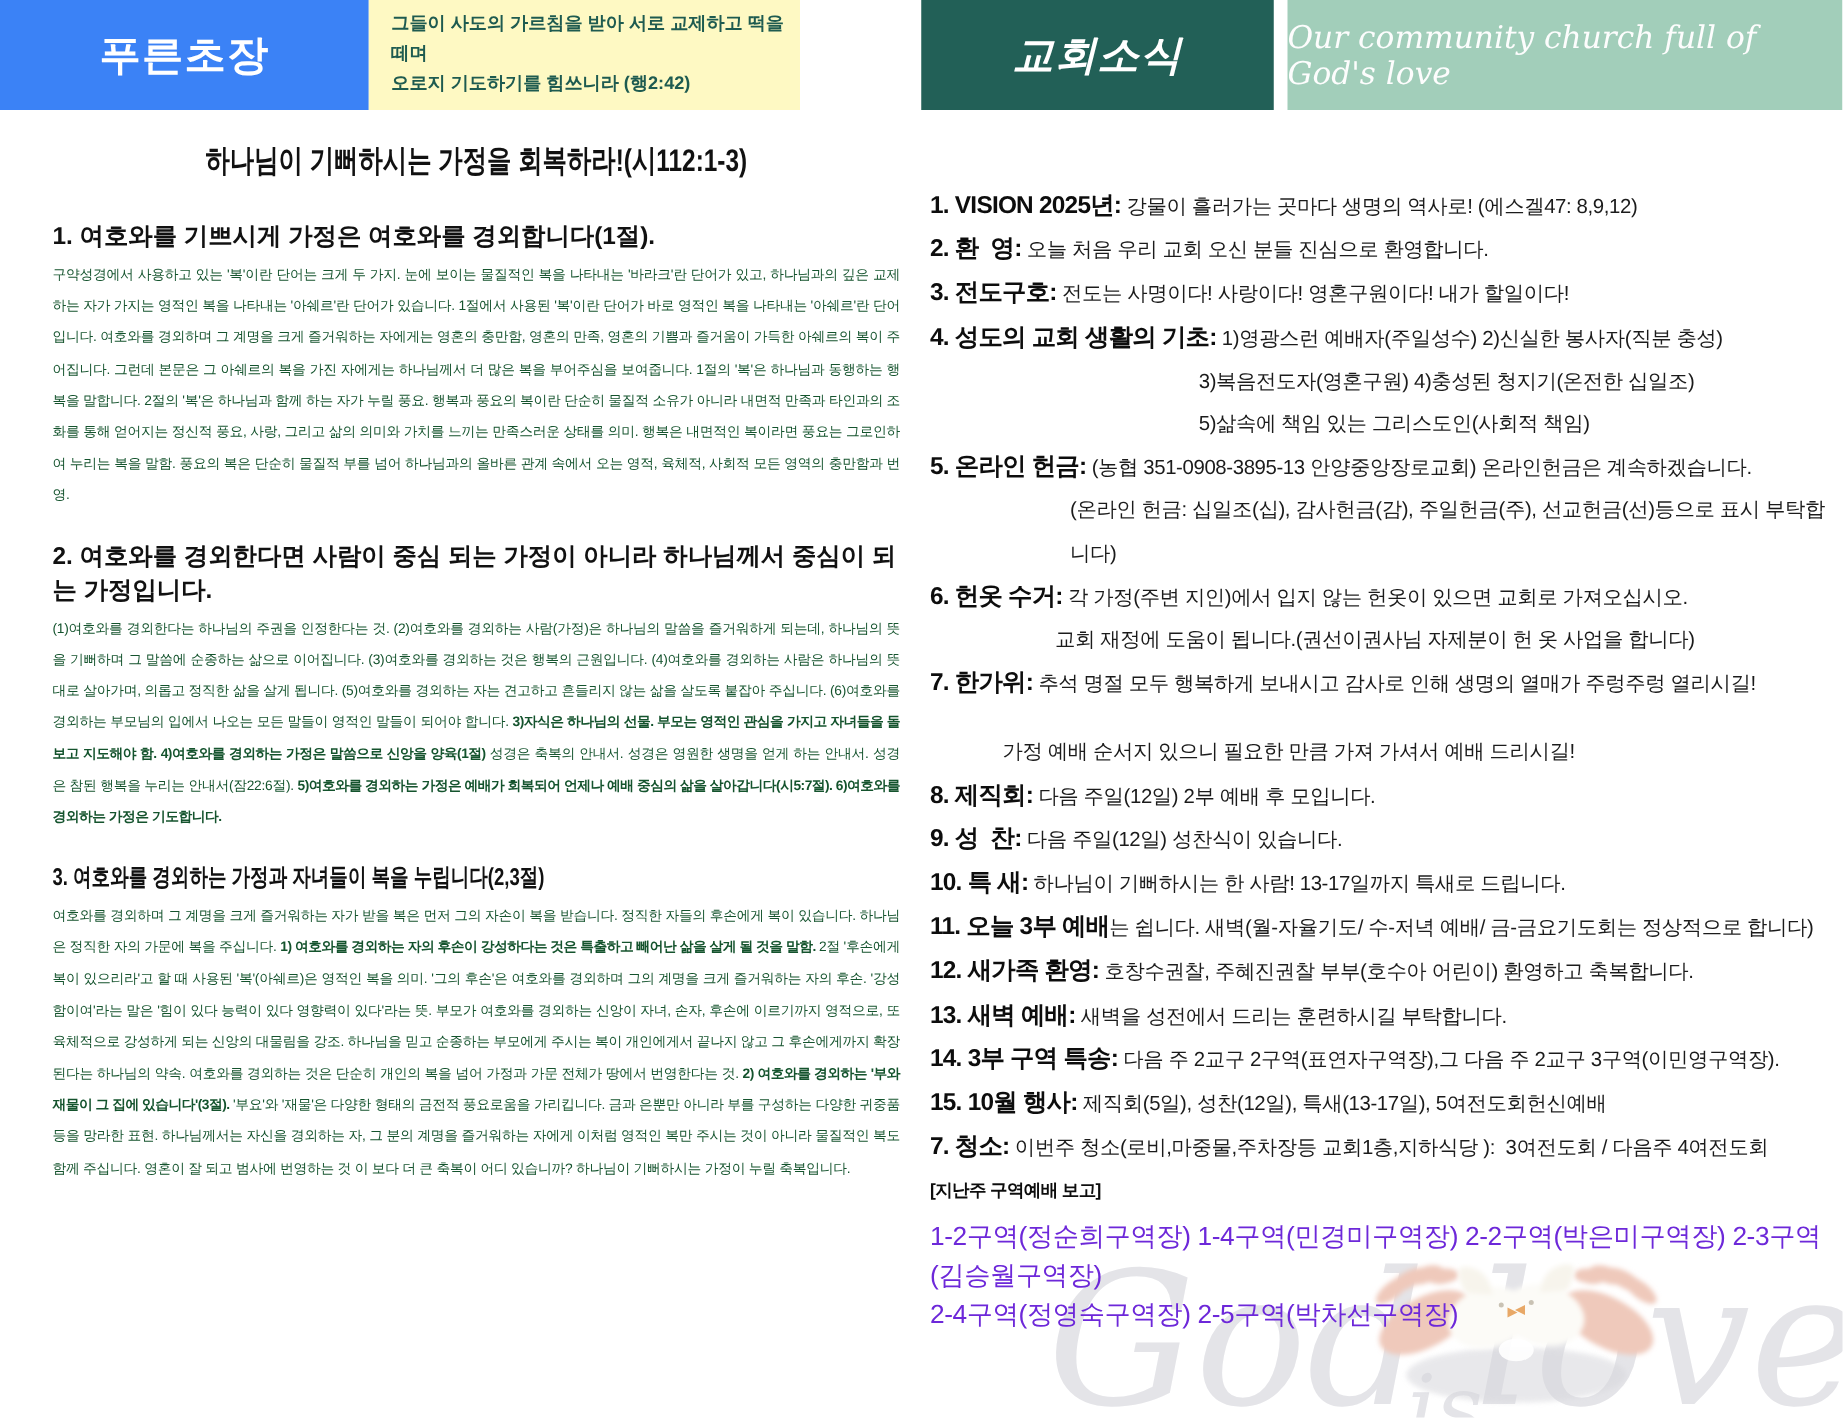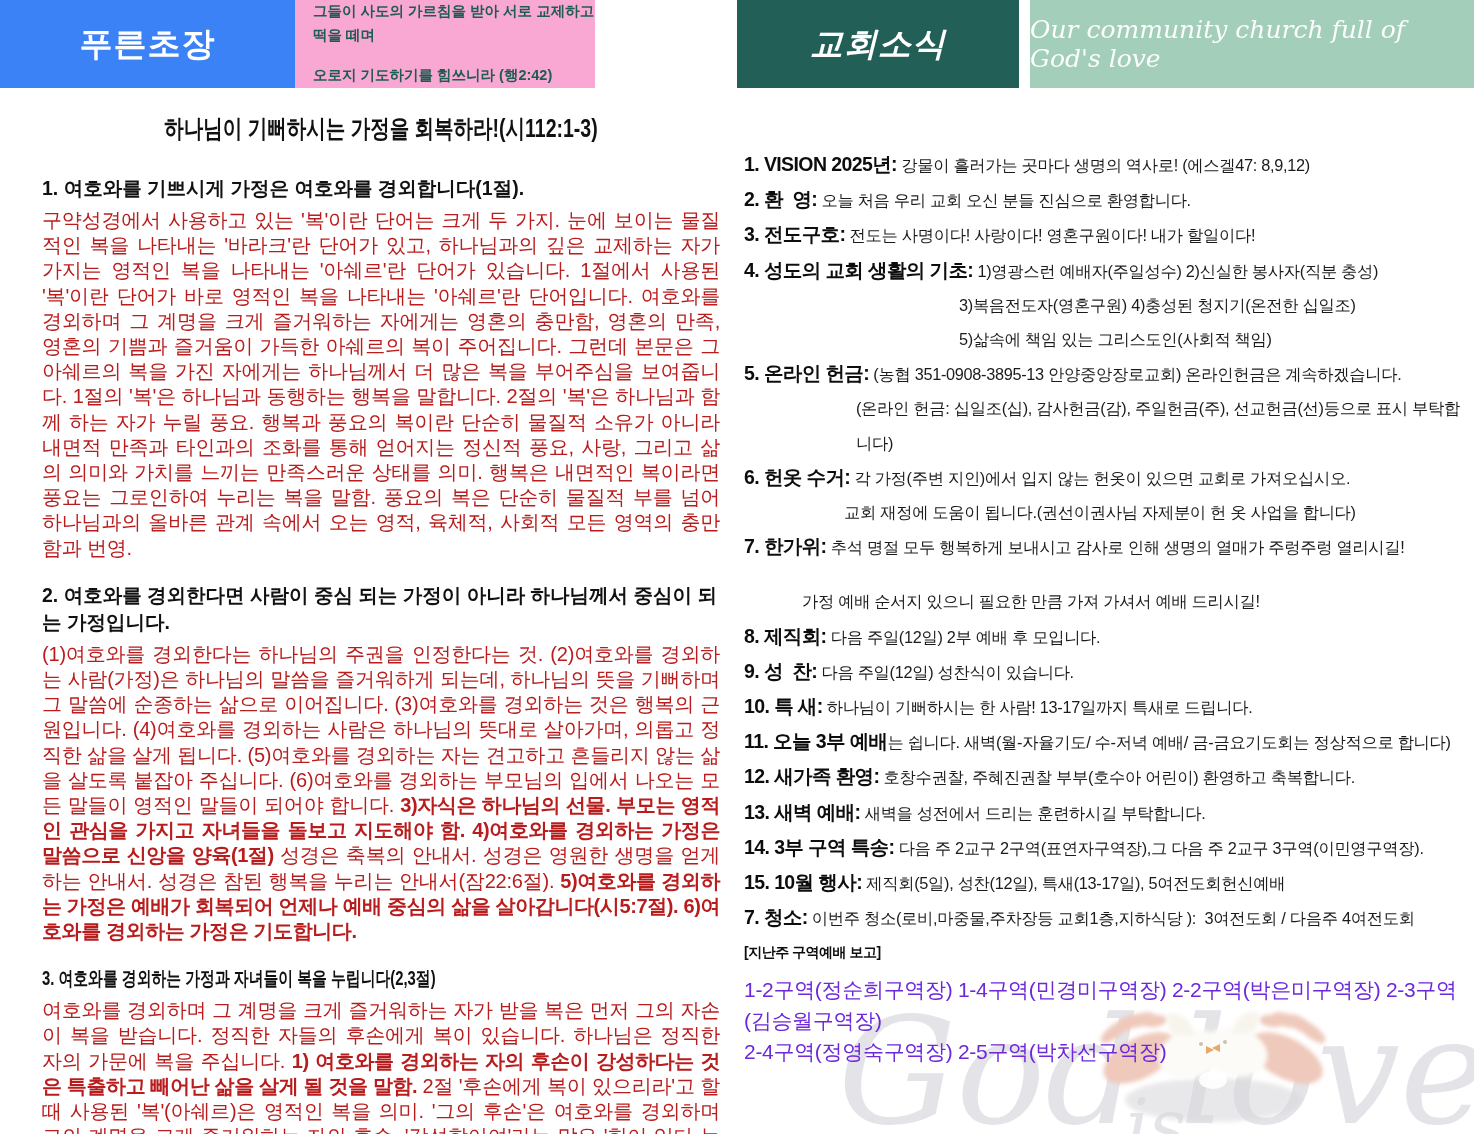--- a/index.html
+++ b/index.html
@@ -6,40 +6,40 @@
   body{
     width:1474px;height:1134px;position:relative;overflow:hidden;
     background:#ffffff;font-family:"Liberation Sans","DejaVu Sans",sans-serif;
     color:#161616;
   }
   
   .hdr-box{position:absolute;top:0;height:88px;box-sizing:border-box;}
   .hdr-left-green{left:0;width:295px;background:#3b82f6;color:#fff;
     display:flex;align-items:center;justify-content:center;
     font-size:33px;font-weight:bold;letter-spacing:1px;}
-  .hdr-verse{left:295px;width:300px;background:#f9a8d4;color:#1e5b50;
-    display:flex;flex-direction:column;justify-content:space-between;
+  .hdr-verse{left:295px;width:345px;background:#fef9c3;color:#1e5b50;
+    display:flex;flex-direction:column;justify-content:center;
     padding-left:18px;font-size:14.5px;font-weight:bold;line-height:1.65;}
   .hdr-right-green{left:737px;width:282px;background:#226057;color:#fff;
     display:flex;align-items:center;justify-content:center;
     font-size:33px;font-weight:bold;font-style:italic;letter-spacing:1px;}
   .hdr-tagline{left:1030px;width:444px;background:#a2ceba;color:#fdfdfd;
     display:flex;align-items:center;justify-content:center;
     font-size:25px;font-style:italic;font-family:"DejaVu Serif",serif;}
   
   .sermon{position:absolute;left:42px;top:112px;width:678px;z-index:2;}
   .sermon-title{font-weight:bold;font-size:25px;white-space:nowrap;
     text-align:center;transform:scaleX(0.78);transform-origin:50% 50%;
     margin:0 0 30px 0;color:#111;}
   .section{margin-bottom:21px;}
   .section-heading{font-weight:bold;font-size:19.5px;margin:0 0 6px 0;color:#111;}
   .section:nth-of-type(3) .section-heading{white-space:nowrap;
     transform:scaleX(0.76);transform-origin:0 50%;}
-  .section-body{font-size:20px;line-height:25.2px;text-align:justify;
-    color:#b91c1c;letter-spacing:-0.2px;}
+  .section-body{font-size:11px;line-height:25.2px;text-align:justify;
+    color:#14532d;letter-spacing:-0.2px;}
   .section-body b{letter-spacing:-0.4px;}
   
   .news{position:absolute;left:744px;top:147px;width:722px;z-index:2;}
   .news-item{line-height:34.2px;font-size:16.3px;letter-spacing:-0.3px;}
   .news-h{font-weight:bold;font-size:19.5px;white-space:pre;letter-spacing:-0.6px;color:#0d0d0d;}
   .news-b{white-space:pre-wrap;color:#1b1b1b;}
   .cont-line{line-height:34.2px;font-size:16.3px;white-space:pre-wrap;
     letter-spacing:-0.3px;color:#1b1b1b;}
   
   .report{position:absolute;left:744px;top:944px;width:722px;z-index:2;}

